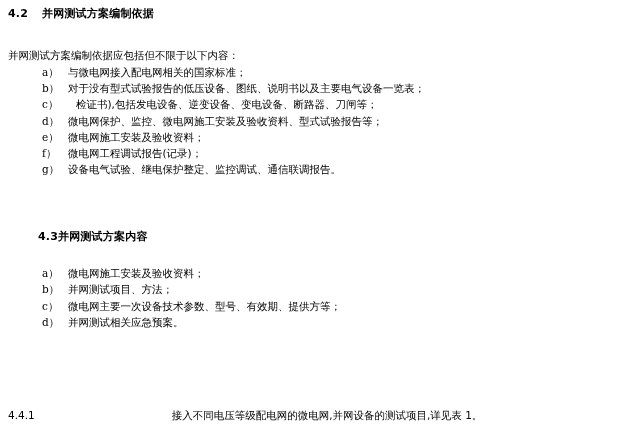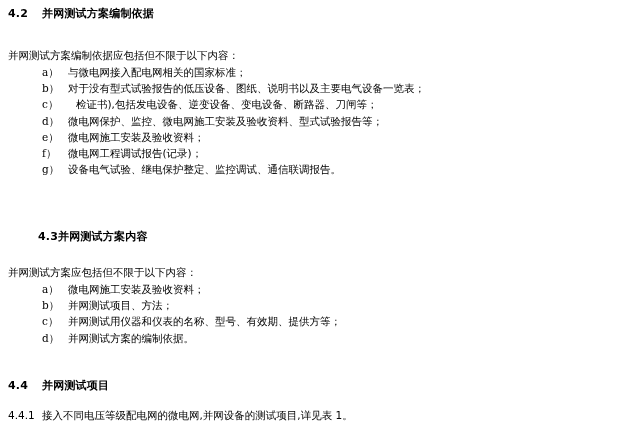--- a/index.html
+++ b/index.html
@@ -74,20 +74,21 @@
     display: flex;
     font-size: 10.5px;
     line-height: 1.5;
   }
   .numbered-para .nlab {
     flex: 0 0 auto;
     width: 34px;
   }
   .numbered-para .ntxt {
     flex: 1 1 auto;
+    text-align: center;
   }
 </style>
 </head>
 <body>
 
 <div class="page">
 
   <div class="blk-1 section-heading">
     <span class="num">4.2</span><span class="ttl">并网测试方案编制依据</span>
   </div>
@@ -126,44 +127,40 @@
         <span class="txt">设备电气试验、继电保护整定、监控调试、通信联调报告。</span>
       </li>
     </ul>
   </div>
 
   <div class="blk-3 section-heading">
     <span class="num">4.3</span><span class="ttl">并网测试方案内容</span>
   </div>
 
   <div class="blk-4">
-    <div class="para intro">并网测试方案应包括但不限于以下内容：</div>
     <ul class="list">
       <li class="list-item">
         <span class="mark">a）</span>
         <span class="txt">微电网施工安装及验收资料；</span>
       </li>
       <li class="list-item">
         <span class="mark">b）</span>
         <span class="txt">并网测试项目、方法；</span>
       </li>
       <li class="list-item">
         <span class="mark">c）</span>
-        <span class="txt">并网测试用仪器和仪表的名称、型号、有效期、提供方等；</span>
+        <span class="txt">微电网主要一次设备技术参数、型号、有效期、提供方等；</span>
       </li>
       <li class="list-item">
         <span class="mark">d）</span>
-        <span class="txt">并网测试方案的编制依据。</span>
+        <span class="txt">并网测试相关应急预案。</span>
       </li>
     </ul>
   </div>
 
-  <div class="blk-5 section-heading">
-    <span class="num">4.4</span><span class="ttl">并网测试项目</span>
-  </div>
 
   <div class="blk-6">
     <div class="numbered-para">
       <span class="nlab">4.4.1</span>
       <span class="ntxt">接入不同电压等级配电网的微电网,并网设备的测试项目,详见表 1。</span>
     </div>
   </div>
 
 </div>
 

